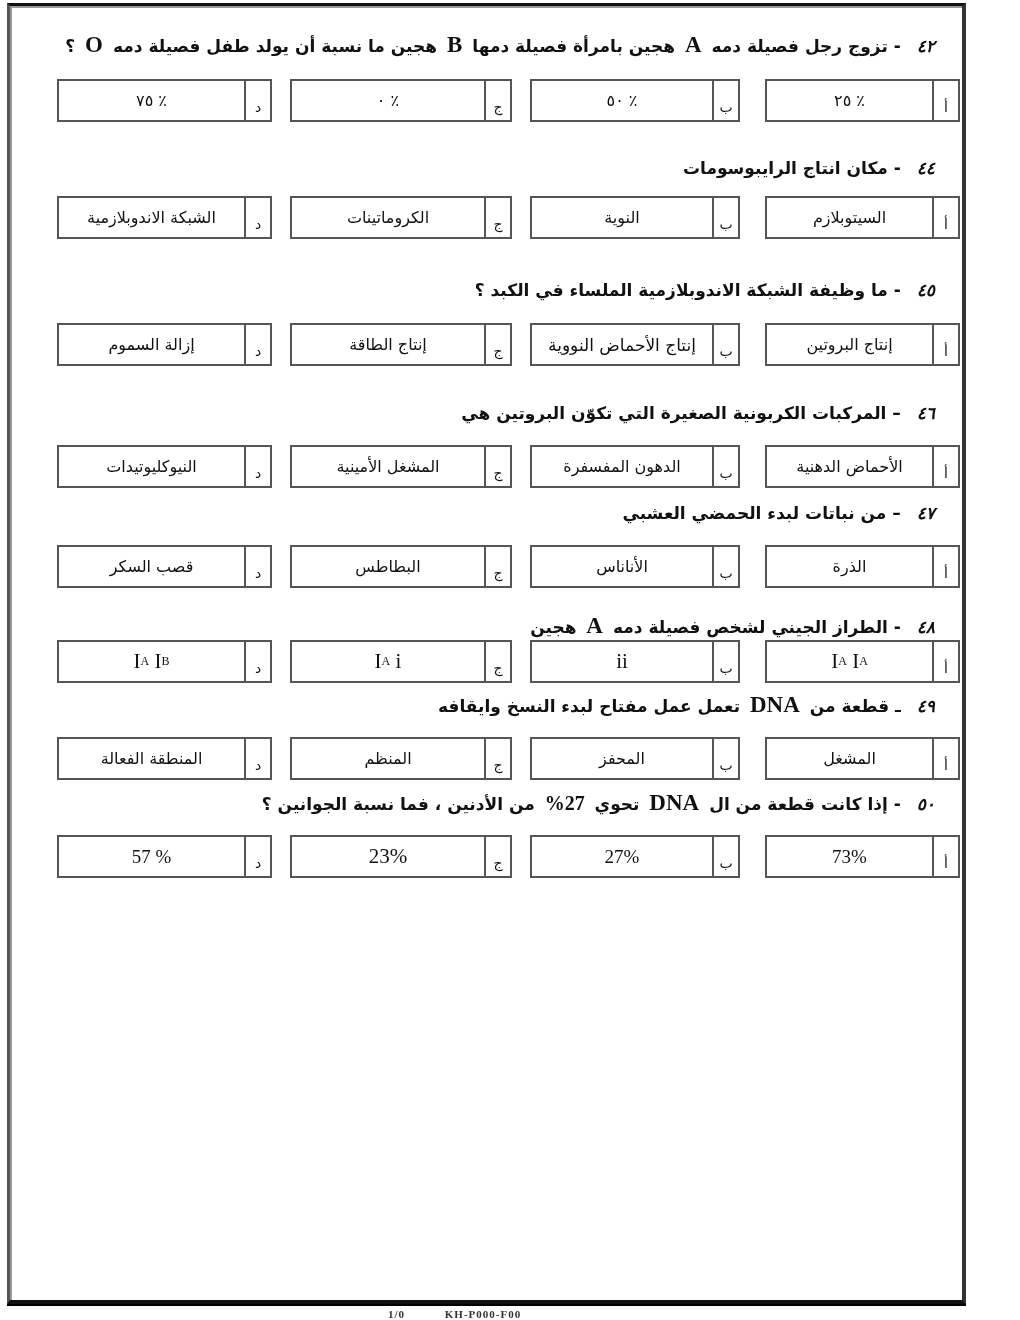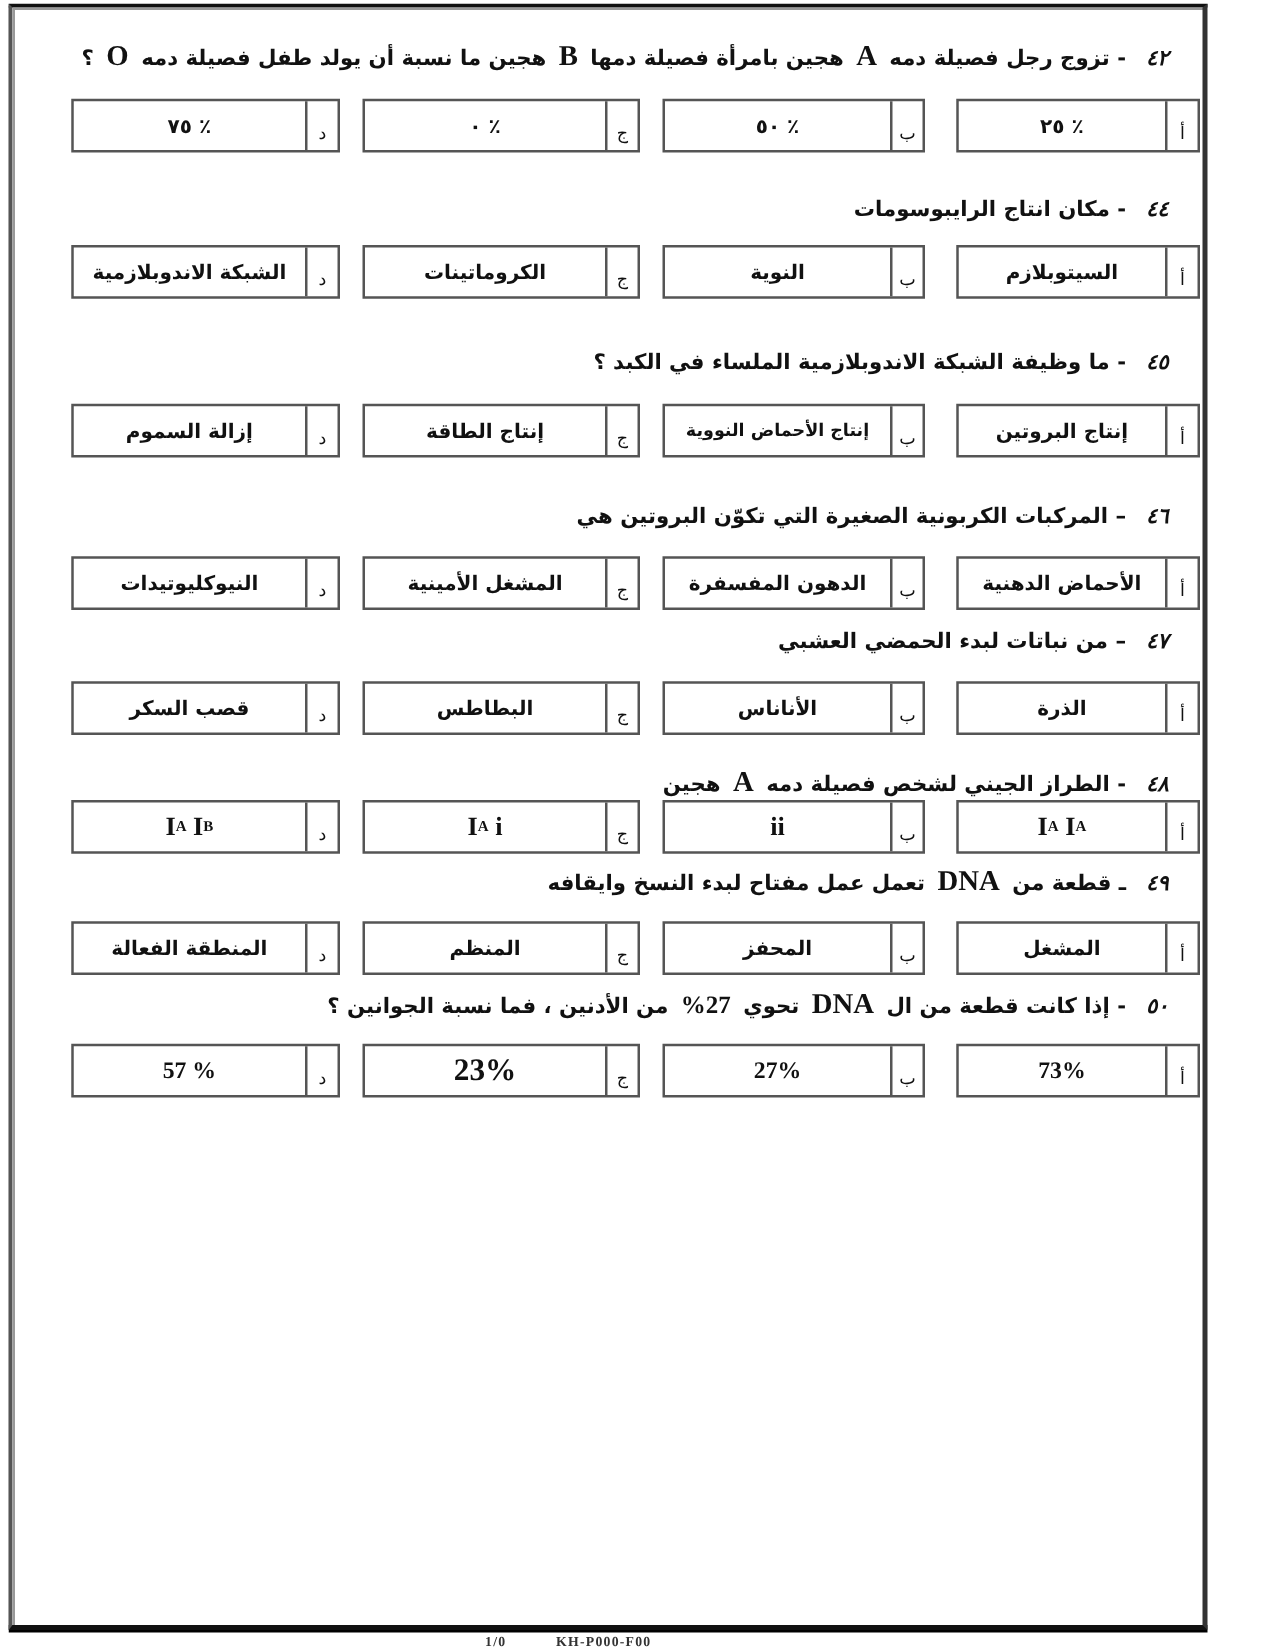--- a/index.html
+++ b/index.html
@@ -72,25 +72,25 @@
       padding-bottom: 5px;
       font-size: 14px;
       box-sizing: border-box;
     }
     .opt .text {
       flex: 1;
       display: flex;
       align-items: center;
       justify-content: center;
       direction: rtl;
-      font-weight: bold;
+      font-weight: normal;
       font-size: 16px;
       white-space: nowrap;
     }
-    .opt .text.small { font-size: 14px; }
+    .opt .text.small { font-size: 17px; }
     .opt .text.serif {
       font-family: "Liberation Serif", serif;
       font-size: 21px;
     }
     .opt .text sup { font-size: 12px; }
     .o-a { left: 765px; width: 195px; }
     .o-b { left: 530px; width: 210px; }
     .o-c { left: 290px; width: 222px; }
     .o-d { left: 57px;  width: 215px; }
     .footer {
@@ -297,21 +297,21 @@
   <div class="opt o-a">
       <div class="letter">أ</div>
       <div class="text serif" style="font-size:19px;">73%</div>
     </div>
   <div class="opt o-b">
       <div class="letter">ب</div>
       <div class="text serif" style="font-size:19px;">27%</div>
     </div>
   <div class="opt o-c">
       <div class="letter">ج</div>
-      <div class="text serif" style="font-size:25px;">23%</div>
+      <div class="text serif" style="font-size:21px;">23%</div>
     </div>
   <div class="opt o-d">
       <div class="letter">د</div>
       <div class="text serif" style="font-size:19px;">% 57</div>
     </div>
 </div>
 
 <div class="footer">
   <span>1/0</span>
   <span>KH-P000-F00</span>

